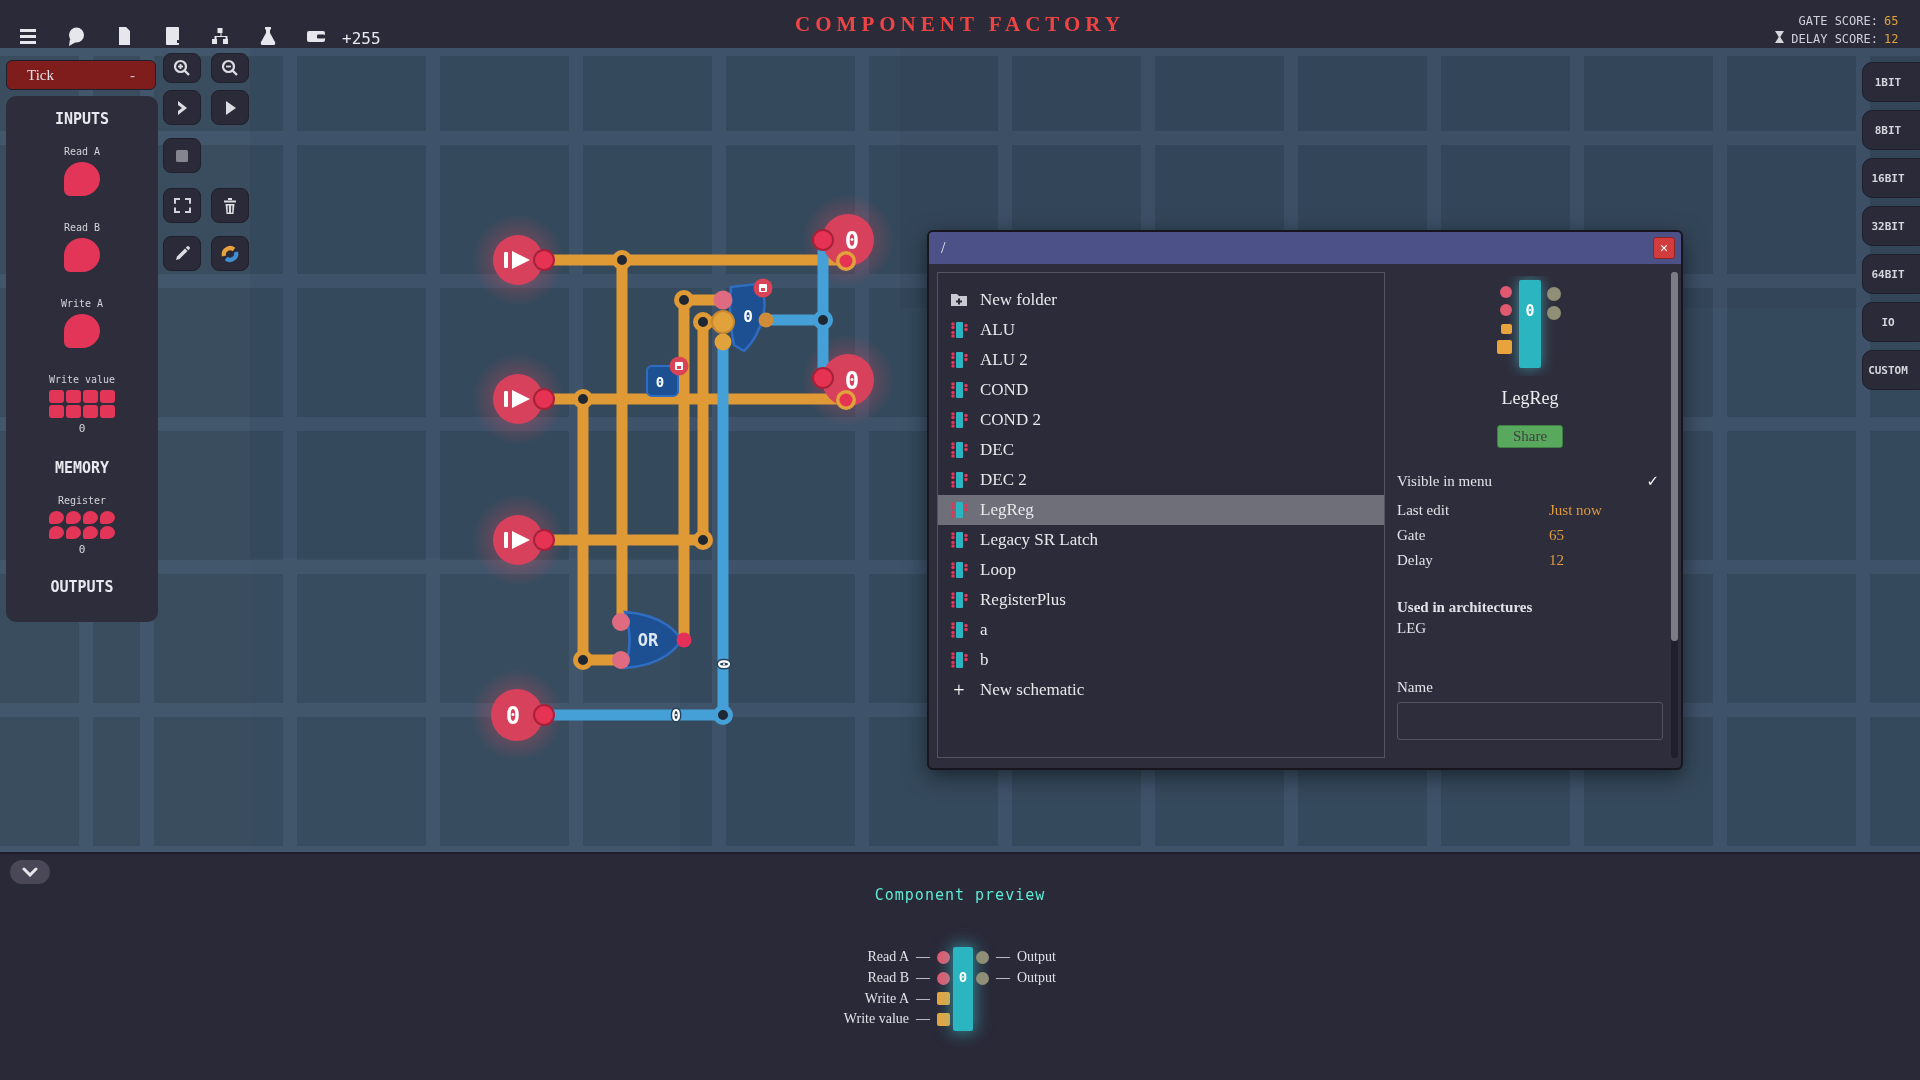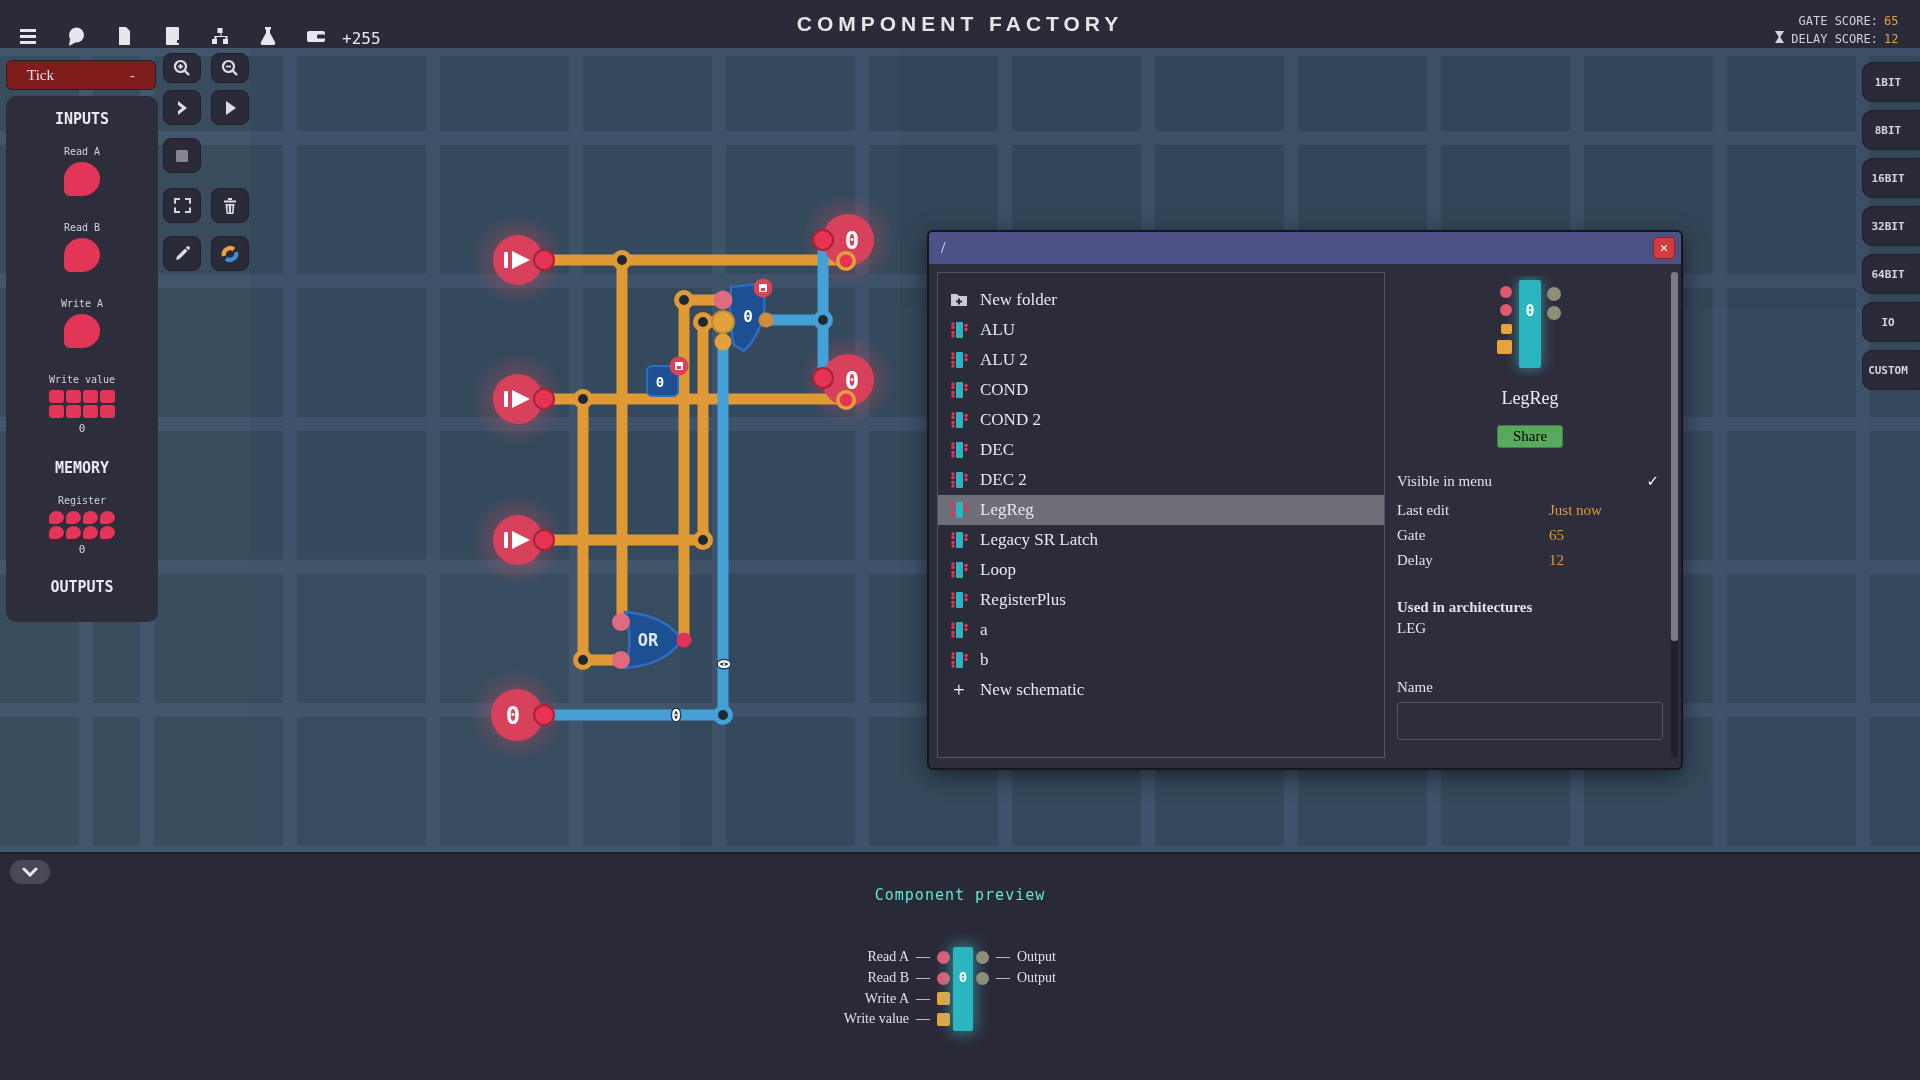--- a/index.html
+++ b/index.html
@@ -6,22 +6,22 @@
   html,body { width:1920px; height:1080px; overflow:hidden; background:#2b2a38;
     font-family:"Liberation Serif", serif; }
 
   
   #top-bar { position:absolute; left:0; top:0; width:1920px; height:48px; background:#2b2a38;
     display:flex; align-items:flex-end; padding-left:16px; gap:24px; z-index:40; }
   .tb-icon { width:24px; height:24px; display:flex; align-items:center; justify-content:center; cursor:pointer; }
   .tb-icon svg { width:22px; height:22px; fill:#e6e6ec; }
   #money-label { color:#e9e9ef; font-family:"DejaVu Sans Mono", monospace; font-size:16px; margin-left:-10px; }
   #app-title { position:absolute; left:50%; top:50%; transform:translate(-50%,-50%);
-    font-family:Liberation Sans, sans-serif; font-weight:bold; font-size:21px;
-    color:#e5e5e5; letter-spacing:5px; }
+    font-family:Liberation Serif, serif; font-weight:bold; font-size:21px;
+    color:#ef4444; letter-spacing:5px; }
   #scores { margin-left:auto; padding-right:14px; display:flex; flex-direction:column; align-items:flex-end; gap:2px;
     font-family:"DejaVu Sans Mono", monospace; font-size:12px; }
   .score-row { display:flex; align-items:center; gap:6px; }
   .score-label { color:#cfd0da; }
   .score-value { color:#e0a23c; min-width:22px; text-align:left; }
   .hg svg { width:11px; height:15px; fill:#d5d5dd; }
 
   
   #canvas { position:absolute; left:0; top:48px; width:1920px; height:804px;
     background-color:#35495c;
@@ -80,21 +80,21 @@
   .dlg-item.selected { background:#6f6f79; }
   .dlg-item .ic { display:none; width:24px; height:24px; align-items:center; justify-content:center; }
   .dlg-item.ic-folder-plus .ic-f { display:flex; }
   .dlg-item.ic-component .ic-c { display:flex; }
   .dlg-item.ic-plus .ic-p { display:flex; color:#fff; font-size:20px; }
   #dlg-right { position:absolute; left:468px; top:40px; width:266px; bottom:10px; color:#e2e2e8; font-size:15px; }
   #comp-icon-wrap { width:74px; margin:4px auto 0; position:relative; }
   #comp-icon-wrap .teal-glow { filter:drop-shadow(0 0 7px rgba(70,220,230,.55)); }
   #dlg-comp-name { text-align:center; font-size:18px; margin-top:8px; color:#eeeef2; }
   #share-btn { display:block; margin:16px auto 0; background:#58a95d; border:1px solid #3f7f44;
-    border-radius:3px; color:#000000; font-size:15px; font-family:"Liberation Serif", serif;
+    border-radius:3px; color:#404040; font-size:15px; font-family:"Liberation Serif", serif;
     padding:2px 15px; cursor:pointer; }
   #vis-row { display:flex; justify-content:space-between; align-items:center; margin-top:24px; cursor:pointer; }
   #vis-check { font-family:"DejaVu Sans", sans-serif; color:#fff; margin-right:4px; }
   .info-rows { margin-top:8px; }
   .info-row { display:flex; height:25px; align-items:center; }
   .info-row .lbl { width:152px; }
   .info-row .val { color:#dd9b3d; }
   #used-hdr { font-weight:bold; margin-top:26px; }
   #used-val { margin-top:4px; }
   #name-lbl { margin-top:42px; }

